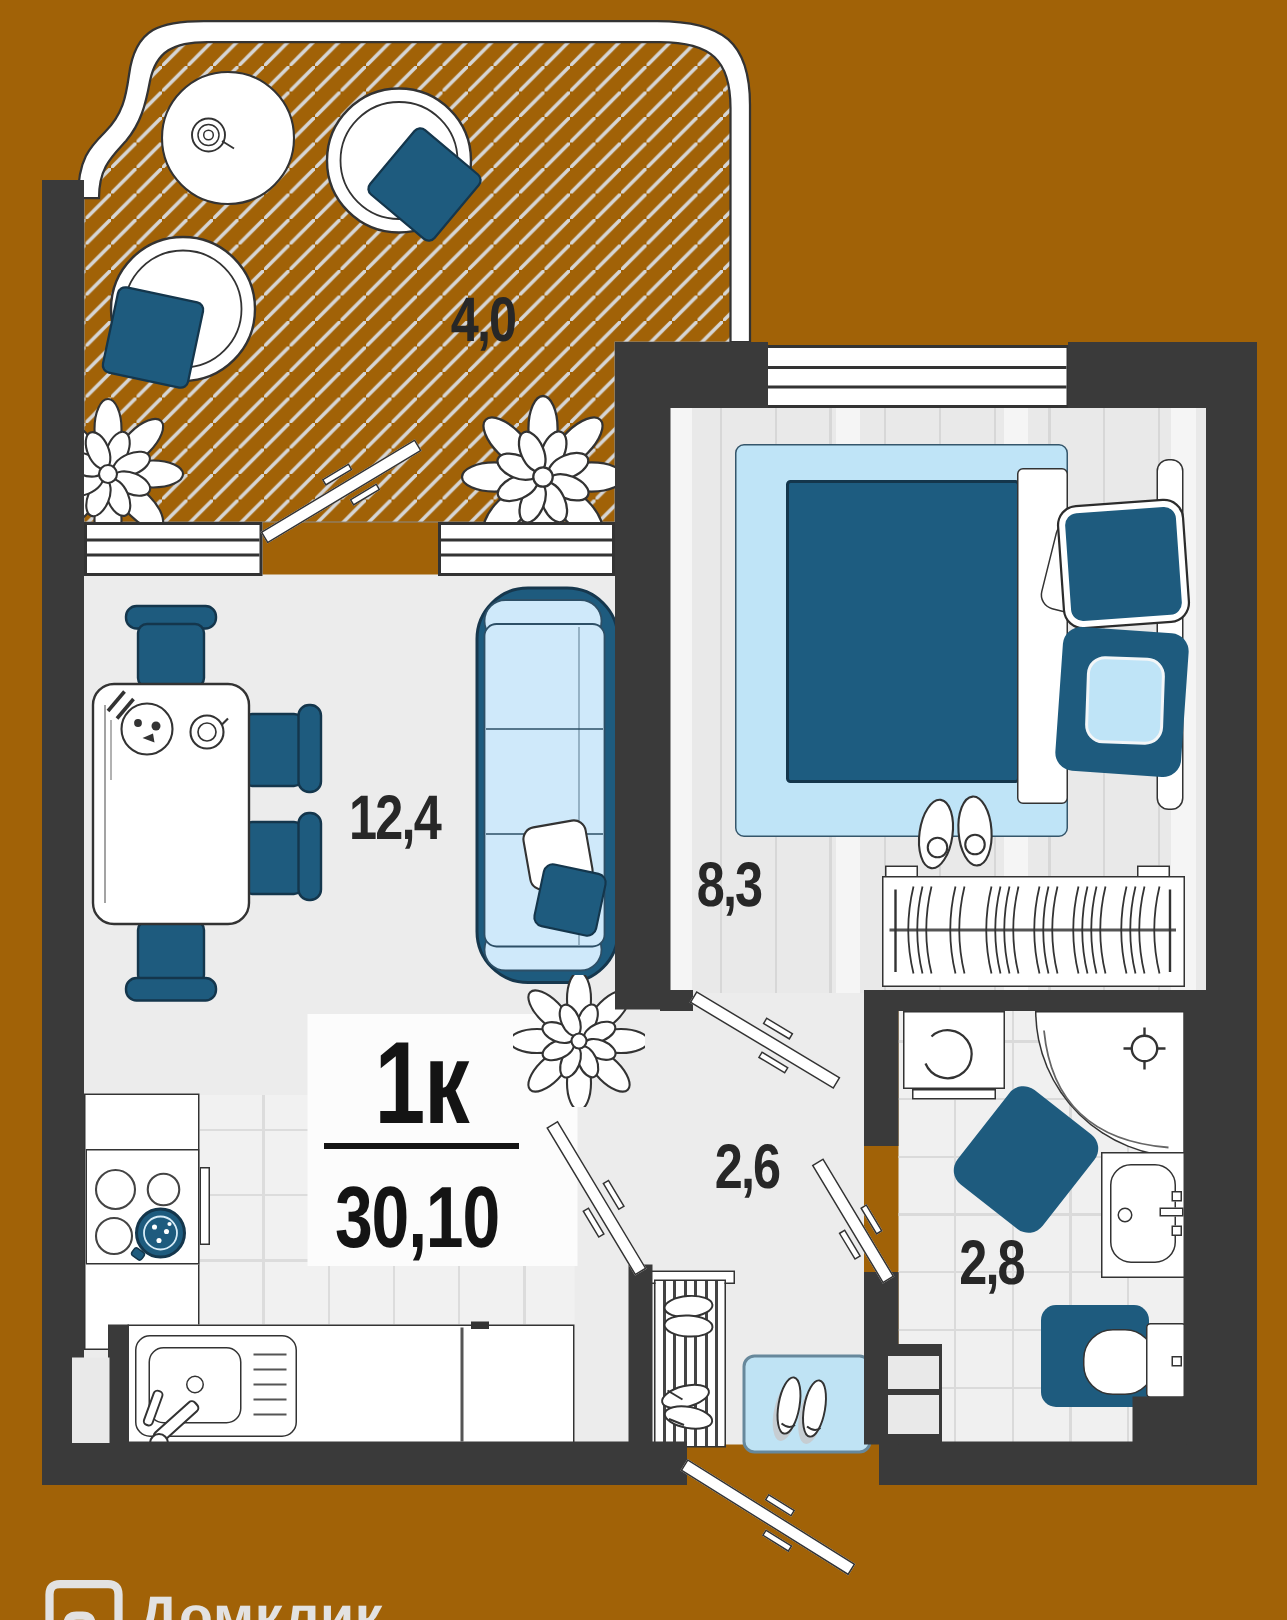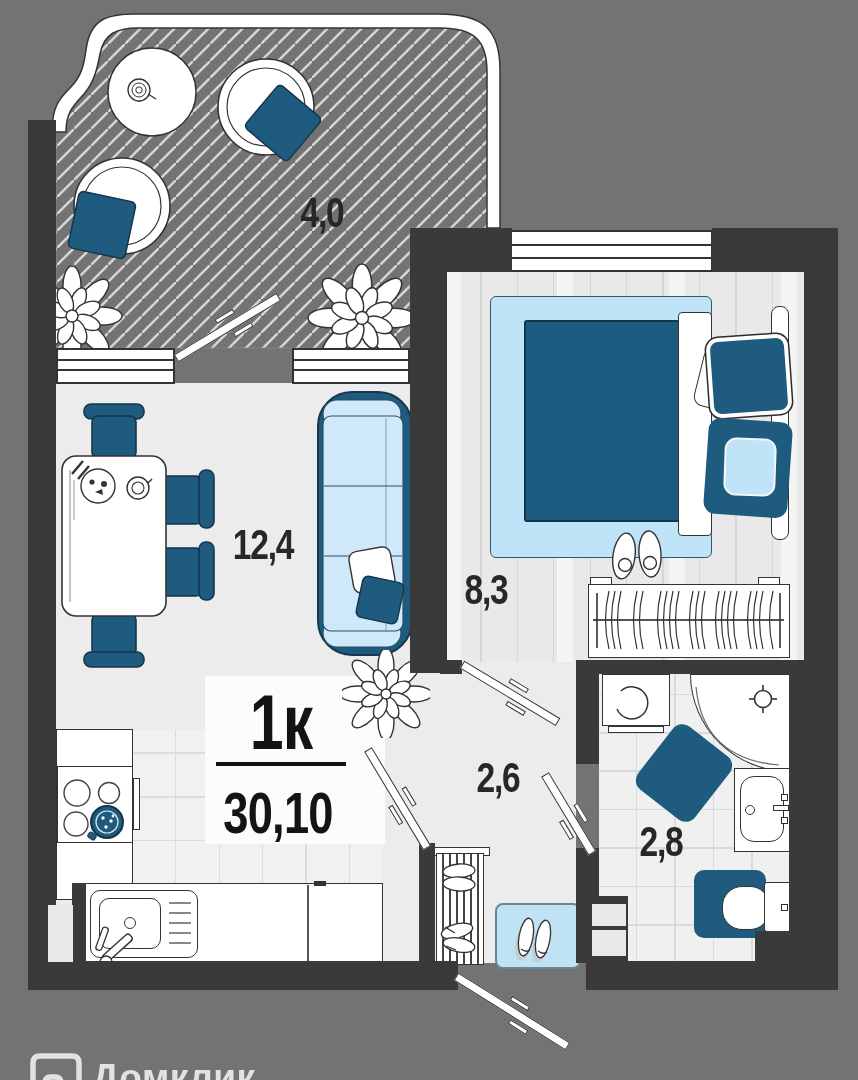--- a/index.html
+++ b/index.html
@@ -1,16 +1,16 @@
 <!DOCTYPE html>
 <html><head>
 <meta charset="utf-8">
 <style>
   html,body{margin:0;padding:0;background:#ffffff;}
-  #plan{position:relative;width:858px;height:1080px;background:#737373;overflow:hidden;
+  #plan{position:relative;width:858px;height:1080px;background:#a16207;overflow:hidden;
         font-family:"Liberation Sans",sans-serif;}
   #plan *{box-sizing:border-box;}
   .abs{position:absolute;}
   .wall{position:absolute;background:#3a3a3a;}
   .floor{position:absolute;background:#ececec;}
   .planks{position:absolute;background-color:#e9e9e9;
       background-image:
         repeating-linear-gradient(90deg, rgba(255,255,255,.55) 0 16px, rgba(255,255,255,0) 16px 112px),
         repeating-linear-gradient(90deg, rgba(0,0,0,0) 0 35px, #d7d7d7 35px 36.5px);}
   .tiles{position:absolute;background-color:#f1f1f1;

